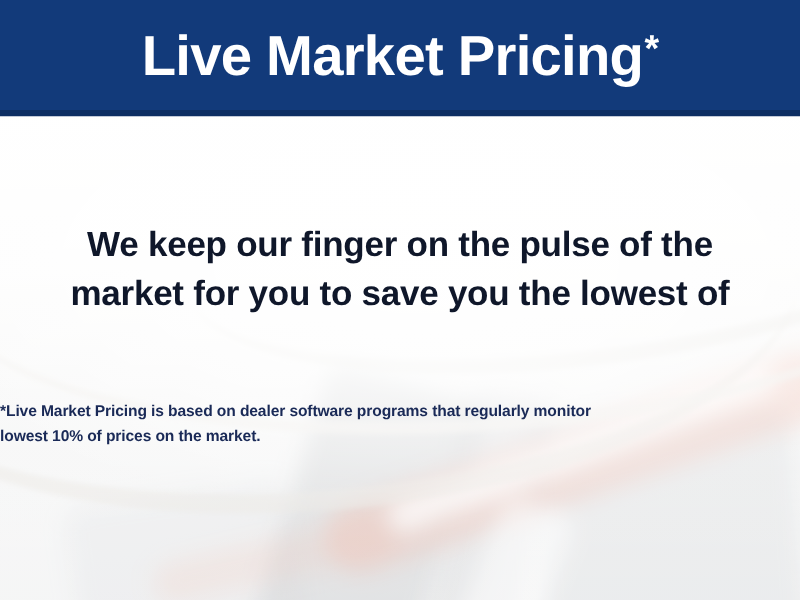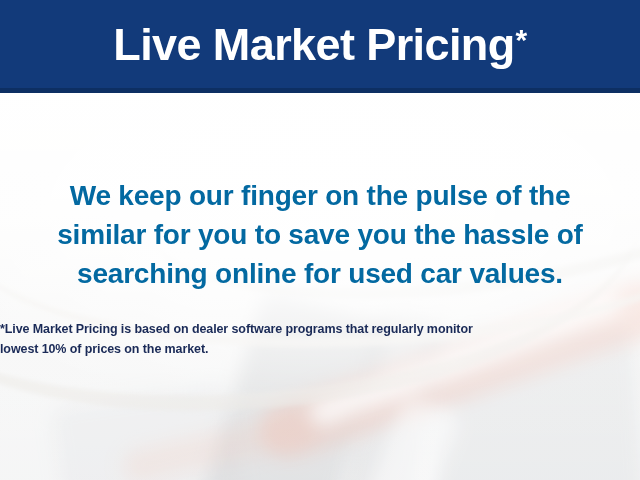--- a/index.html
+++ b/index.html
@@ -168,21 +168,21 @@
     top: -4px;
     margin-left: 1px;
   }
 
   
   .headline {
     position: absolute;
     left: 0; top: 176px;
     width: 640px;
     text-align: center;
-    color: #0369a1;
+    color: #0f172a;
     font-size: 28px;
     font-weight: bold;
     line-height: 39px;
     letter-spacing: -0.2px;
     z-index: 4;
   }
   .headline .line { display: block; white-space: nowrap; }
 
   
   .fineprint {
@@ -222,22 +222,21 @@
 
   <div class="header-bar"></div>
   <div class="header-rule"></div>
   <div class="header-title">
       <span>Live Market Pricing</span>
       <span class="star">*</span>
     </div>
 
   <div class="headline">
     <span class="line">We keep our finger on the pulse of the</span>
-    <span class="line">similar for you to save you the hassle of</span>
-    <span class="line">searching online for used car values.</span>
+    <span class="line">market for you to save you the lowest of</span>
   </div>
 
   <div class="fineprint">
     <span class="line">*Live Market Pricing is based on dealer software programs that regularly monitor</span>
     <span class="line">lowest 10% of prices on the market.</span>
   </div>
 
 </div>
 
 </body></html>

